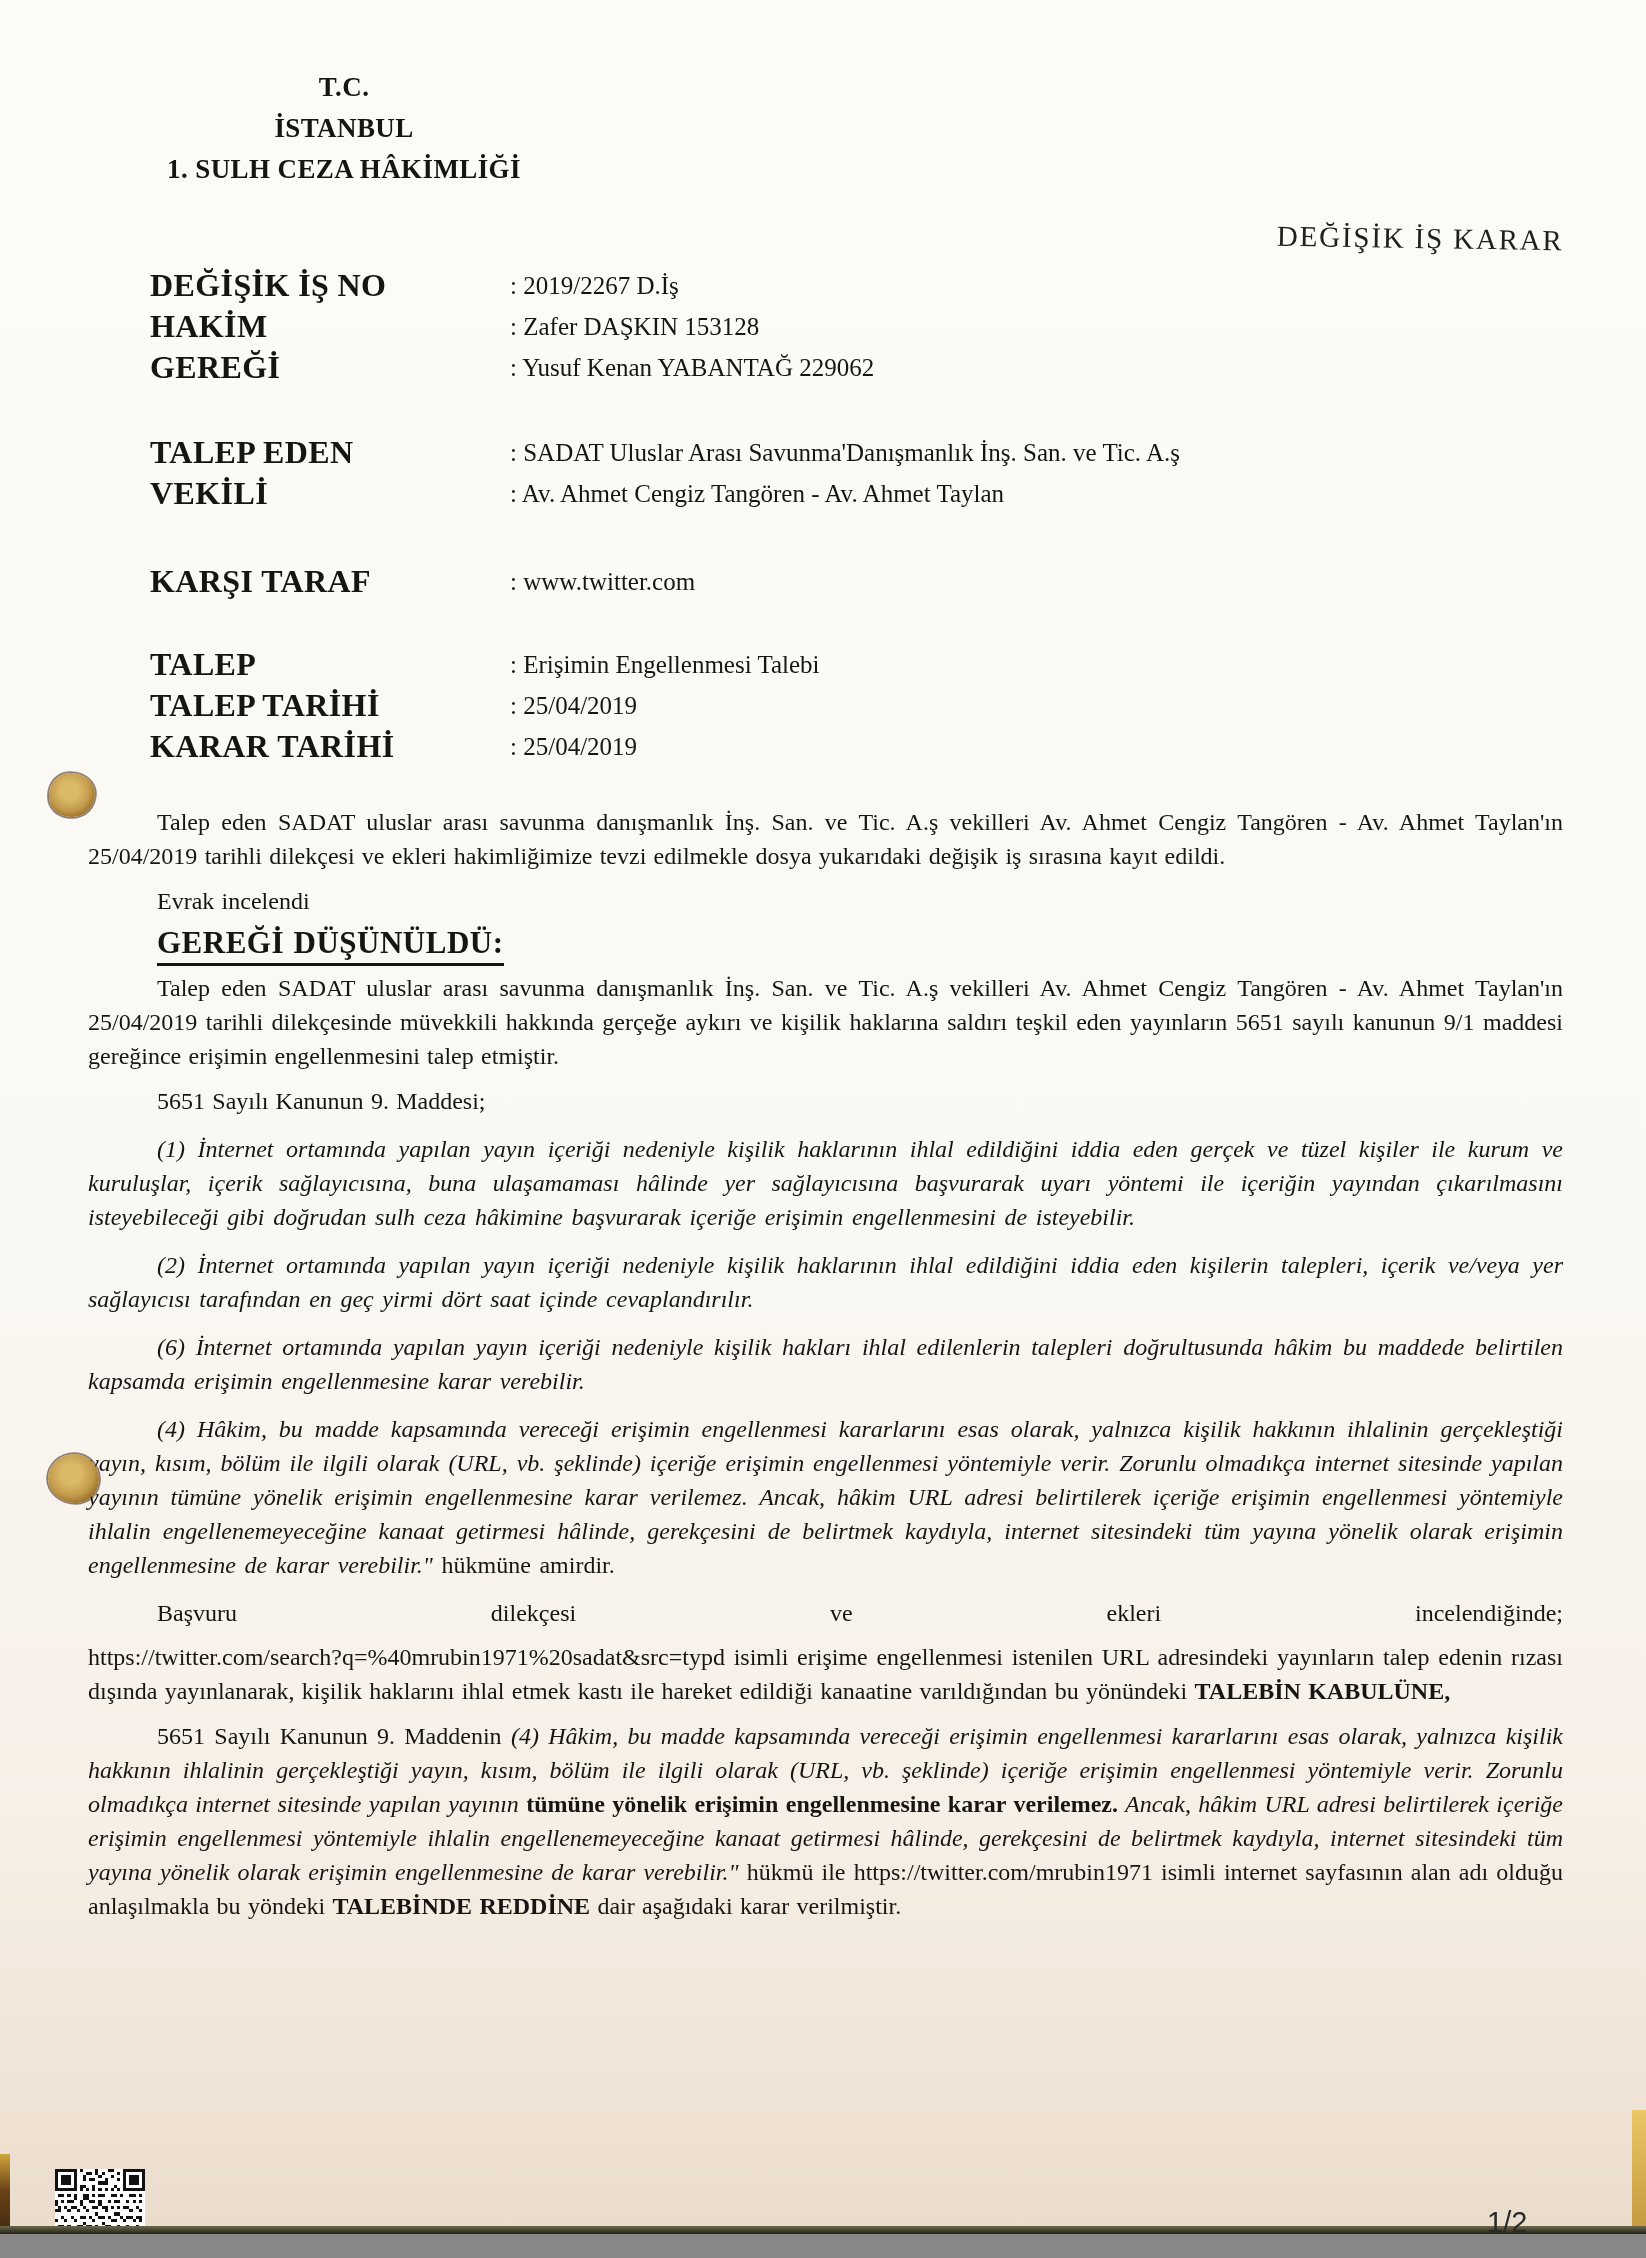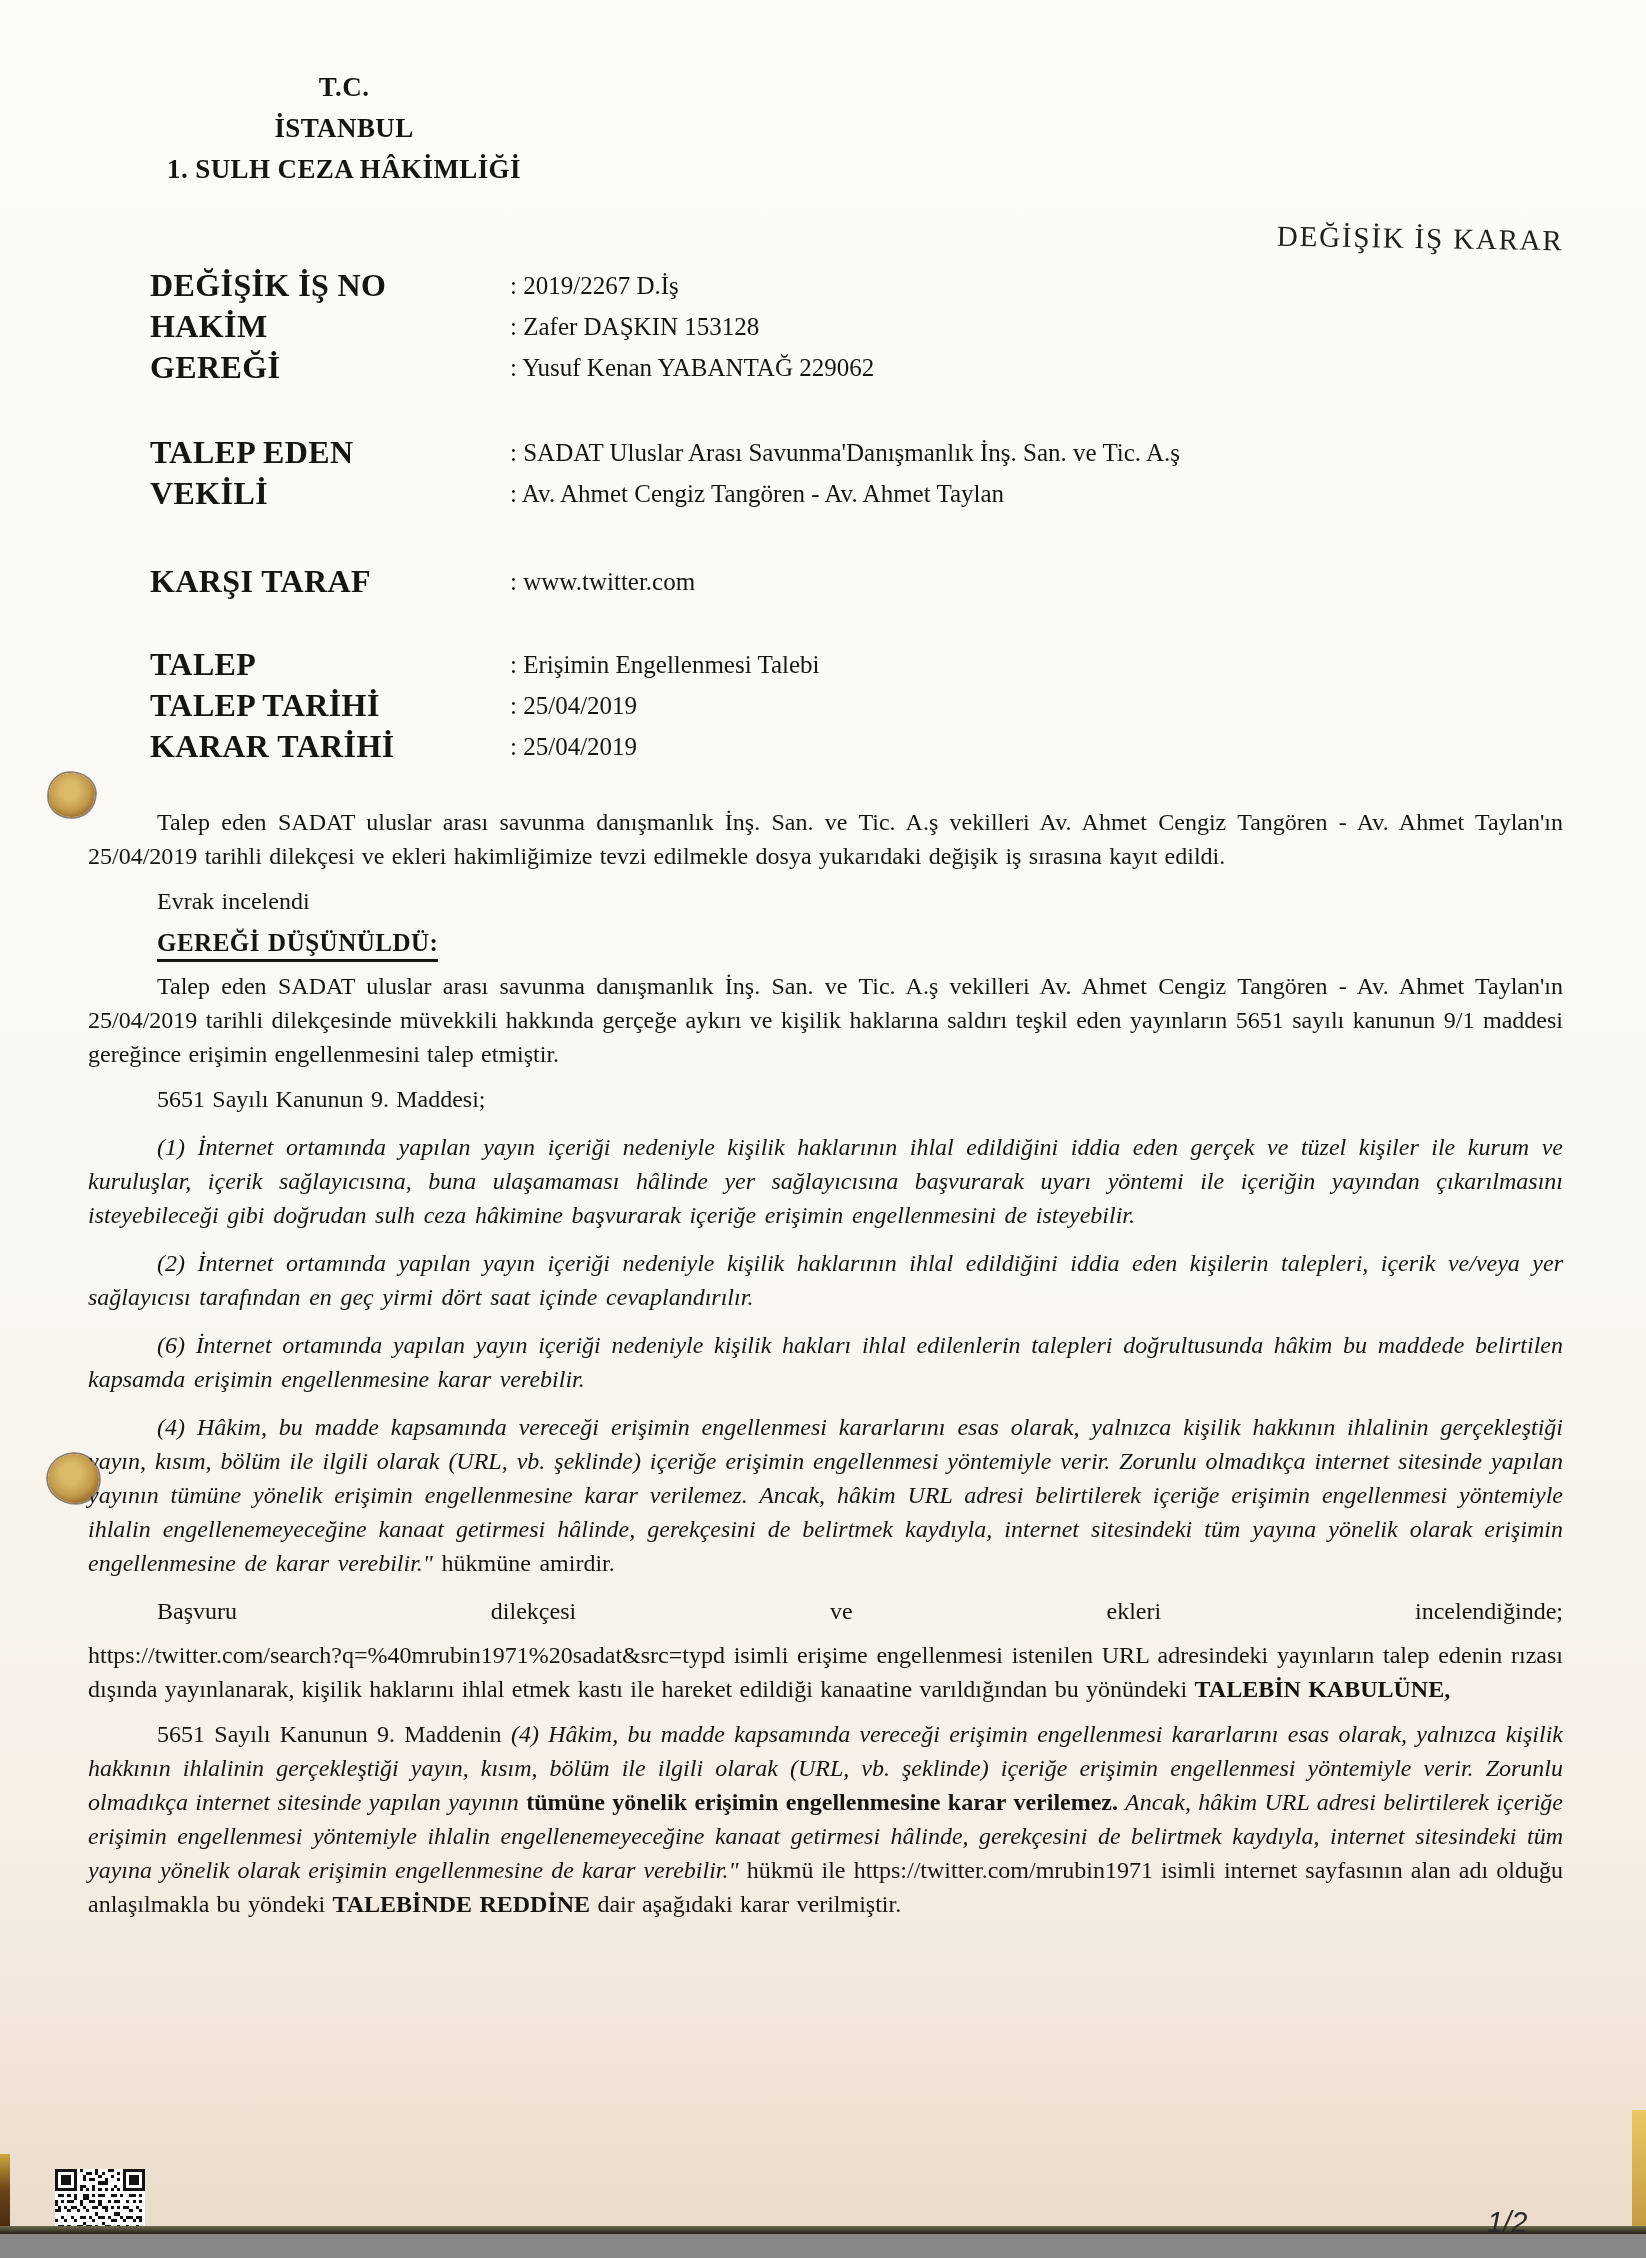--- a/index.html
+++ b/index.html
@@ -32,36 +32,36 @@
   .body-text {
     position:absolute; left:88px; top:805px; width:1475px;
     font-size:24px; line-height:34px; text-align:justify;
     word-spacing:1.3px;
   }
   .body-text p { margin:0 0 10.6px 0; text-indent:69px; }
   .no-indent { text-indent:0 !important; }
   .plain-line { text-indent:69px; margin:0 0 8.8px 0; }
   .geregi { margin:7px 0 8.8px 69px; }
   .geregi span {
-    font-weight:bold; font-size:25px; letter-spacing:0.5px;
+    font-weight:bold; font-size:31px; letter-spacing:0.5px;
     border-bottom:3.5px solid #171512; padding-bottom:2.6px;font-family:Liberation Serif, serif;
   }
   .kanun-head { text-indent:69px; margin:3.5px 0 14px 0; }
   .madde { font-style:italic; margin-bottom:14px !important; word-spacing:2.6px; }
   .q { font-style:italic; }
   .bi { font-weight:bold; }
   .stretch-line {
     text-align:justify; text-align-last:justify;
     padding-left:69px; margin:1.8px 0 10.6px 0;
   }
   
   .page-number {
     position:absolute; left:1487px; top:2206px;
     font-family:"Liberation Sans","DejaVu Sans",sans-serif;
-    font-size:29px; color:#2a2a2a;font-style:italic;
+    font-size:29px; color:#2a2a2a;
   }
   .qr { position:absolute; left:55px; top:2169px; width:90px; height:90px; }
   .blob {
     position:absolute;
     background:radial-gradient(circle at 45% 40%, #dab968 25%, #c29a4b 55%, #90611f 82%, #5a3512 97%);
     box-shadow:0 0 0 1.8px rgba(50,26,8,.55);
   }
   .blob-1 { left:49px; top:773px; width:46px; height:44px; border-radius:46% 54% 50% 50% / 52% 48% 55% 45%; }
   .blob-2 { left:48px; top:1454px; width:51px; height:49px; border-radius:52% 48% 45% 55% / 50% 52% 48% 50%; }
   .bottom-line {

